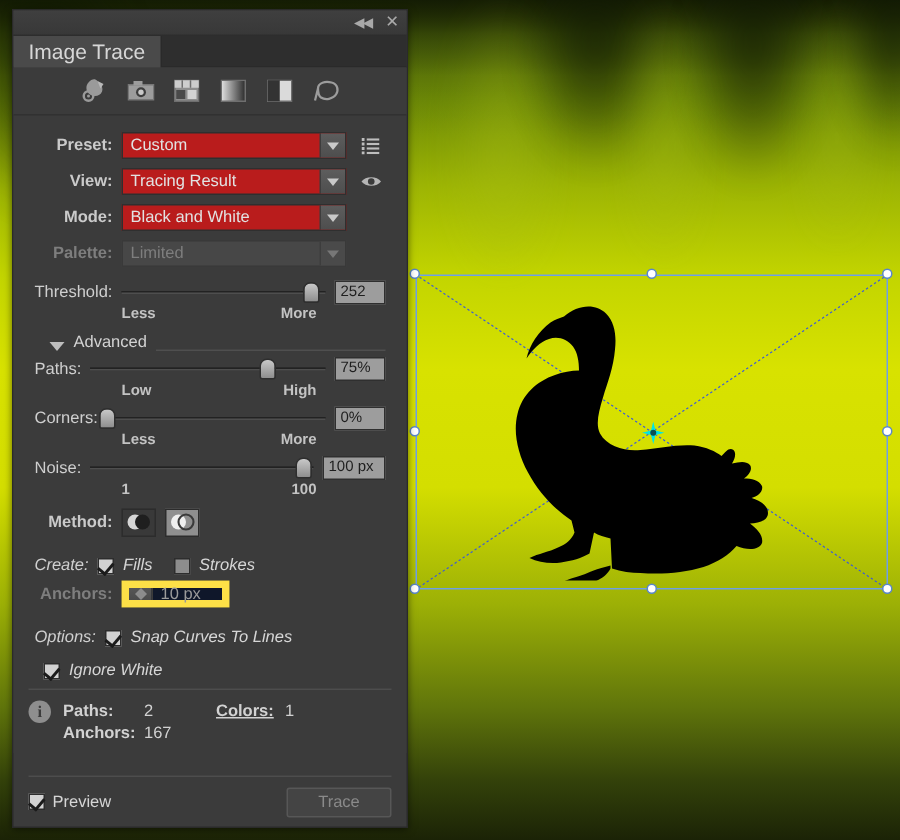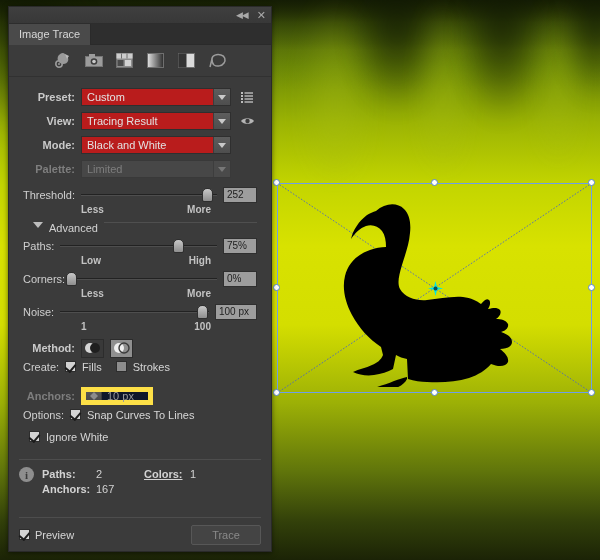--- a/index.html
+++ b/index.html
@@ -111,21 +111,21 @@
     height: 21px;
     background: #2e2e2e;
     border-bottom: 1px solid #2a2a2a;
     display: flex; align-items: stretch;
   }
   #tabstrip .tab {
     padding: 0 10px;
     display: flex; align-items: center;
     background: #4a4a4a;
     color: #d7d7d7;
-    font-size: 11px;
+    font-size: 14px;
     border-right: 1px solid #2a2a2a;
     position: relative;
   }
   #tabstrip .tab::after{
     content:""; position:absolute; left:0; right:0; bottom:-1px; height:1px; background:#4a4a4a;
   }
   #tabstrip .tabfill { flex: 1; background: #2e2e2e; }
 
   #body { padding: 0; background: #3b3b3b; }
 
@@ -222,21 +222,21 @@
   .scalerow {
     display: flex; height: 14px;
     font-size: 10px;
     color: #c3c3c3;
     font-weight: bold;
   }
   .scalerow .left { margin-left: 58px; }
   .scalerow .right { margin-left: auto; margin-right: 46px; }
 
   .advanced {
-    display: flex; align-items: flex-start;
+    display: flex; align-items: flex-end;
     gap: 6px;
     margin: 4px 0 2px 0;
     padding-left: 10px;
   }
   .advanced .tri {
     width: 0; height: 0;
     border-left: 5px solid transparent;
     border-right: 5px solid transparent;
     border-top: 6px solid #bdbdbd;
     cursor: pointer;
@@ -246,21 +246,21 @@
 
   .methodbtn {
     width: 23px; height: 19px;
     border: 1px solid #2c2c2c;
     display: flex; align-items: center; justify-content: center;
     cursor: pointer;
   }
   .methodbtn.off { background: #393939; }
   .methodbtn.on  { background: #8f8f8f; }
 
-  .cbrow { display: flex; align-items: flex-start; height: 22px; gap: 6px; }
+  .cbrow { display: flex; align-items: flex-end; height: 22px; gap: 6px; font-style: italic; }
   .cb {
     width: 11px; height: 11px;
     background: #d2d2d2;
     border: 1px solid #2d2d2d;
     position: relative;
   }
   .cb.off { background: #8d8d8d; }
   .cb.check::after {
     content: "";
     position: absolute;

